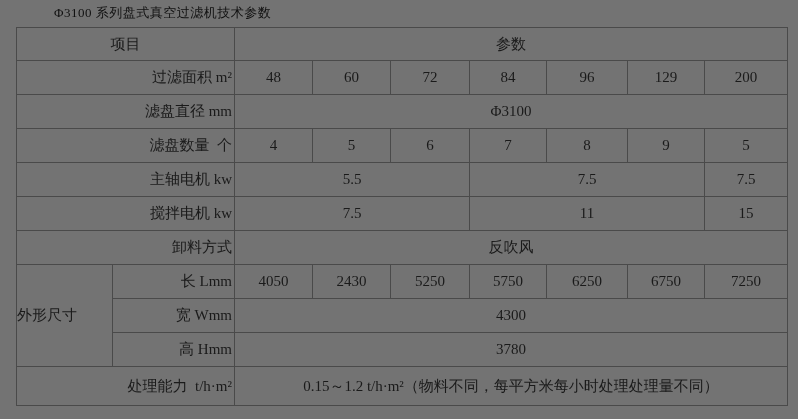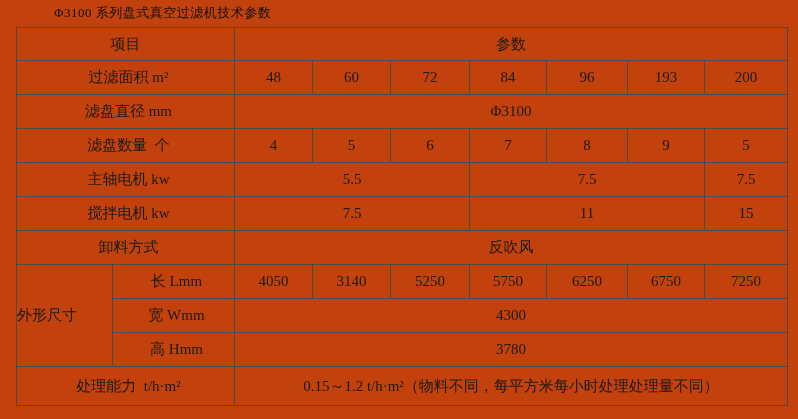--- a/index.html
+++ b/index.html
@@ -5,21 +5,21 @@
   * { margin: 0; padding: 0; box-sizing: border-box; }
   html, body { background: #ffffff; }
   body {
     font-family: "Liberation Serif", "DejaVu Serif", serif;
     color: #1a1a1a;
   }
   .page {
     position: relative;
     width: 798px;
     height: 419px;
-    background: #c2410c;
+    background: #737373;
     overflow: hidden;
   }
   .doc-title {
     padding: 5px 0 0 54px;
     font-size: 13px;
     line-height: 16px;
     letter-spacing: 0.5px;
     color: #111;
   }
   table.params {
@@ -33,21 +33,21 @@
     font-size: 15px;
     height: 34px;
     text-align: center;
     vertical-align: middle;
     overflow: hidden;
     padding: 0 2px;
   }
   table.params tr.header-row td { height: 33px; }
   table.params tr.capacity-row td { height: 39px; margin-left: 22px; }
   table.params td.label {
-    text-align: center;
+    text-align: right;
     padding-left: 8px;
     white-space: pre-wrap;
   }
   table.params td.dim-head {
     text-align: left;
     padding-left: 0;
   }
   .unit { }
 </style>
 </head>
@@ -76,21 +76,21 @@
       <td colspan="7">参数</td>
     </tr>
 
     <tr>
       <td colspan="2" class="label">过滤面积 m²</td>
       <td>48</td>
       <td>60</td>
       <td>72</td>
       <td>84</td>
       <td>96</td>
-      <td>193</td>
+      <td>129</td>
       <td>200</td>
     </tr>
 
     <tr>
       <td colspan="2" class="label">滤盘直径 mm</td>
       <td colspan="7">Φ3100</td>
     </tr>
 
     <tr>
       <td colspan="2" class="label">滤盘数量  个</td>
@@ -119,21 +119,21 @@
 
     <tr>
       <td colspan="2" class="label">卸料方式</td>
       <td colspan="7">反吹风</td>
     </tr>
 
     <tr>
       <td rowspan="3" class="dim-head">外形尺寸</td>
       <td class="label"><span>长 L</span><span class="unit">mm</span></td>
       <td>4050</td>
-      <td>3140</td>
+      <td>2430</td>
       <td>5250</td>
       <td>5750</td>
       <td>6250</td>
       <td>6750</td>
       <td>7250</td>
     </tr>
 
     <tr>
       <td class="label"><span>宽 W</span><span class="unit">mm</span></td>
       <td colspan="7">4300</td>

